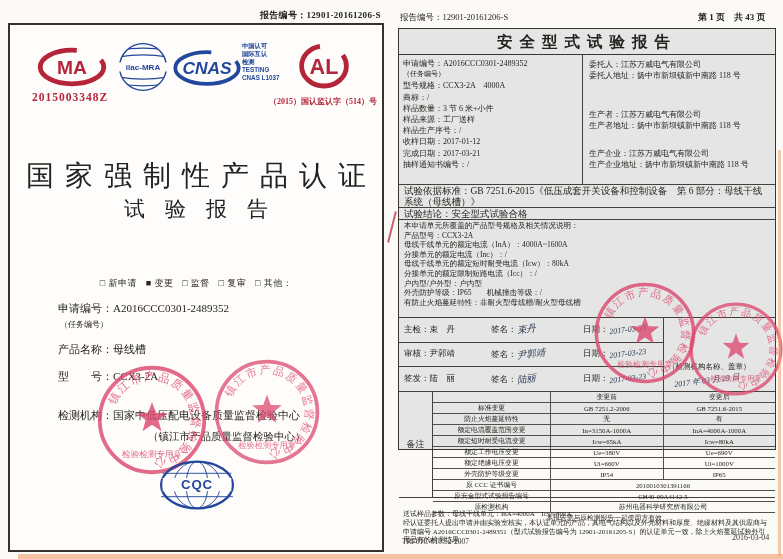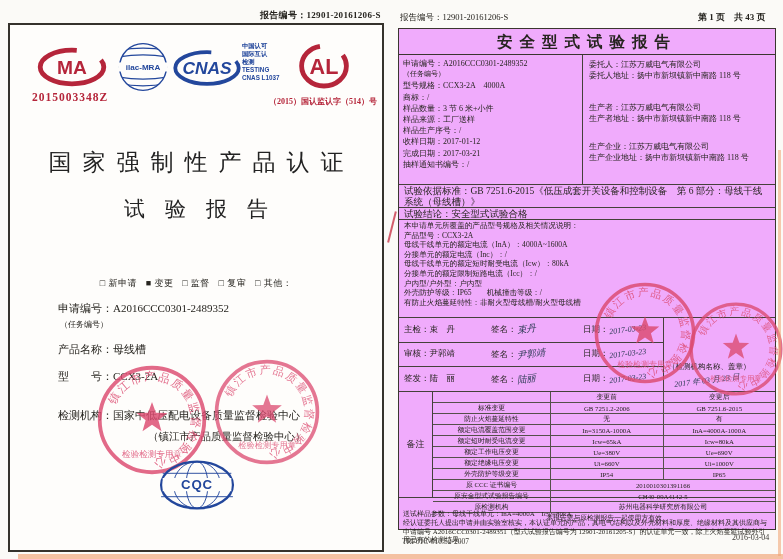--- a/index.html
+++ b/index.html
@@ -6,51 +6,51 @@
   html,body { width:783px; height:559px; }
   body {
     position:relative; overflow:hidden;
     background:#fbfaf7; color:#26241f;
     font-family:"Liberation Serif","DejaVu Serif",serif;
   }
   .abs { position:absolute; }
 
   
   .page-left  { left:8px;  top:23px; width:376px; height:529px; border:2px solid #35322c; background:#fefdfb; }
-  .page-right { left:398px; top:28px; width:378px; height:502px; border:1.5px solid #3a362f; background:#f0abfc; font-size:8px; }
+  .page-right { left:398px; top:28px; width:378px; height:422px; border:1.5px solid #3a362f; background:#e5e5e5; font-size:8px; }
 
   .reportno-left  { left:260px; top:9px;  font-size:9px;  font-weight:bold; letter-spacing:.3px; }
   .reportno-right { left:400px; top:12px; font-size:8.5px; }
   .pageinfo       { left:698px; top:11px; font-size:9px; font-weight:bold; }
   .footer-left    { left:402px; top:537px; font-size:7.5px; color:#3c3a35; }
   .footer-right   { left:732px; top:533px; font-size:8px; color:#3c3a35; }
 
   
   .logo-blue { color:#23479c; }
   .logo-red  { color:#b5253a; }
   .cma-num  { left:22px; top:66px; font-size:11.5px; font-weight:bold; color:#b5253a; letter-spacing:1px; }
   .cal-num  { right:5px; top:71px; font-size:8px; font-weight:bold; color:#b5253a; }
   .cnas-side { left:232px; top:17px; font-size:6.3px; line-height:8px; color:#23479c; font-family:"Liberation Sans",sans-serif; font-weight:bold; }
-  .l-title1 { left:0; top:122px; width:100%; text-align:center; font-size:23px; letter-spacing:11px; text-indent:11px; color:#222; }
+  .l-title1 { left:0; top:132px; width:100%; text-align:center; font-size:28px; letter-spacing:11px; text-indent:11px; color:#222; }
   .l-title2 { left:0; top:170px; width:100%; text-align:center; font-size:21px; letter-spacing:20px; text-indent:20px; color:#222; }
   .checkline { left:0; top:252px; width:100%; text-align:center; font-size:9px; letter-spacing:.5px; }
   .checkline span { margin:0 3px; }
   .fields { left:48px; top:276px; font-size:11px; }
   .f-line { margin-bottom:4px; }
   .f-sub  { font-size:8px; margin:-1px 0 6px 2px; }
   .f-gap  { margin-top:12px; }
   .f-org-sub { font-size:10.5px; margin:7px 0 0 90px; }
 
   
   .r-title { height:26px; border-bottom:1.5px solid #3a362f; text-align:center;
              font-size:15.5px; font-weight:bold; letter-spacing:7px; line-height:26px; }
   .info-wrap { display:flex; height:130px; border-bottom:1px solid #45413a; }
   .info-l { width:184px; border-right:1px solid #45413a; padding:3px 4px; font-size:8px; line-height:11.2px; }
   .info-r { flex:1; padding:4px 6px; font-size:8px; line-height:11px; }
-  .info-r .grp2 { margin-top:21px; }
+  .info-r .grp2 { margin-top:28px; }
   .info-r .grp3 { margin-top:17px; }
   .std-row  { height:23px; border-bottom:1px solid #45413a; padding:1px 5px; font-size:9.5px; line-height:10.8px; }
   .con-row  { height:12px; border-bottom:1px solid #45413a; padding:0 5px; font-size:9.5px; line-height:12px; }
   .desc     { height:97px; padding:1px 5px; font-size:7.6px; line-height:9.6px; }
 
   .sig-area { position:relative; height:74px; border-top:1px solid #45413a; }
   .sig-rows { position:absolute; left:0; top:0; right:112px; height:100%; }
   .sig-row  { height:24.6px; display:flex; align-items:center; font-size:8.5px; border-bottom:1px solid #45413a; }
   .sig-row:last-child { border-bottom:none; }
   .sig-c1 { width:92px; padding-left:5px; }

